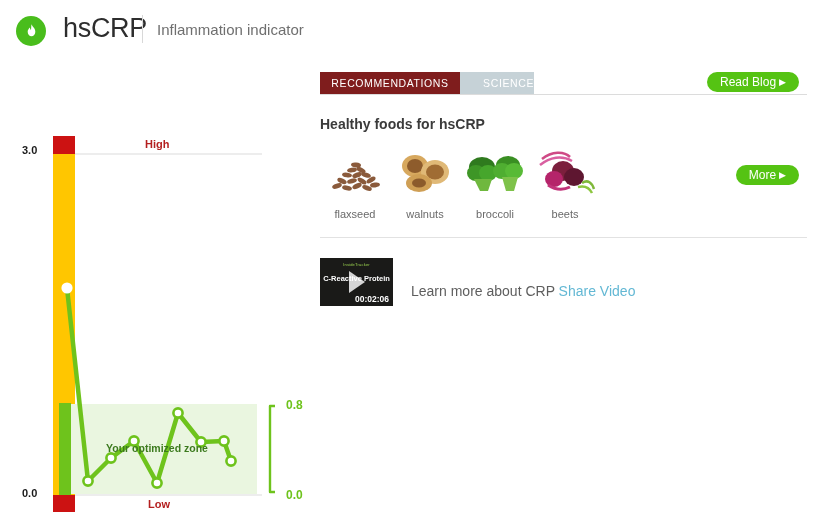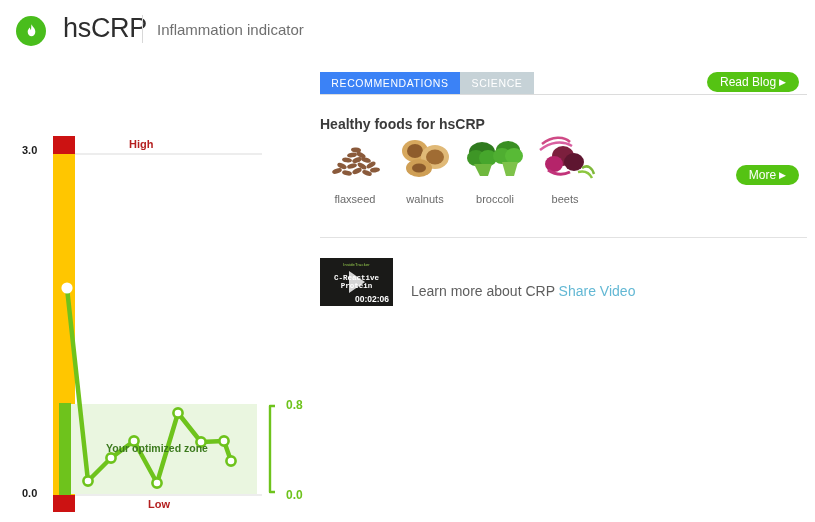--- a/index.html
+++ b/index.html
@@ -122,21 +122,21 @@
     left: 75px; top: 436px;
     width: 187px; height: 2px;
     background: #ededed;
   }
   .range-label {
     position: absolute;
     font-size: 11px;
     font-weight: bold;
     color: #b41f1f;
   }
-  .range-high { left: 129px; top: 80px; }
+  .range-high { left: 145px; top: 80px; }
   .range-low  { left: 148px; top: 440px; }
 
   .zone-rect {
     position: absolute;
     left: 66px; top: 346px;
     width: 191px; height: 90px;
     background: #eaf6e0;
   }
   .zone-text {
     position: absolute;
@@ -179,28 +179,29 @@
     height: 22px;
     line-height: 22px;
     font-size: 10.5px;
     letter-spacing: 0.6px;
     text-align: center;
     cursor: pointer;
   }
   .tab-active {
     left: 0;
     width: 140px;
-    background: #3b82f6;
+    background: #7f1d1d;
     color: #ffffff;
   }
   .tab-inactive {
     left: 140px;
     width: 74px;
     background: #c6d2d7;
     color: #ffffff;
+    text-align: right;
   }
   .tabs-underline {
     position: absolute;
     left: 0; top: 22px;
     width: 487px; height: 1px;
     background: #dcdcdc;
   }
   .btn-pill {
     position: absolute;
     background: #55c313;
@@ -223,21 +224,21 @@
   .section-title {
     position: absolute;
     left: 0; top: 44px;
     font-size: 14px;
     font-weight: bold;
     color: #3b3b3b;
   }
 
   .foods-row {
     position: absolute;
-    left: 0; top: 57px;
+    left: 0; top: 72px;
     display: flex;
   }
   .food-item {
     width: 70px;
     margin-right: 0px;
     text-align: center;
   }
   .food-img {
     height: 58px;
     display: flex;
@@ -271,21 +272,20 @@
     cursor: pointer;
     flex: none;
   }
   .vt-title {
     position: absolute;
     left: 0; right: 0; top: 16px;
     text-align: center;
     font-size: 7.5px;
     font-weight: bold;
     color: #ffffff;
-    font-family: Liberation Mono, monospace;
   }
   .vt-brand {
     position: absolute;
     left: 0; right: 0; top: 4px;
     text-align: center;
     font-size: 4px;
     color: #9bd34f;
     letter-spacing: 0.2px;
   }
   .vt-time {

